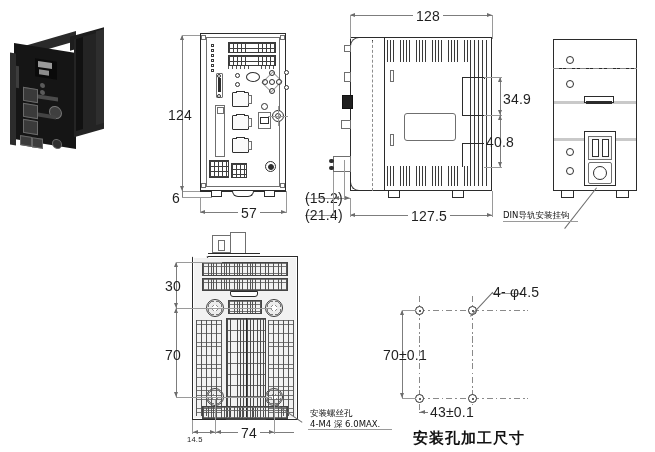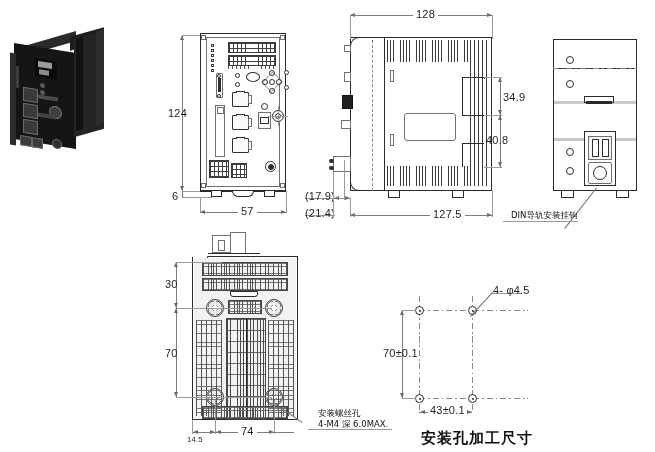--- a/index.html
+++ b/index.html
@@ -17,36 +17,35 @@
     width: 655px;
     height: 452px;
     background: #ffffff;
     overflow: hidden;
   }
   .abs { position: absolute; }
 
   
   .dimtext {
     position: absolute;
-    font-size: 11px;
+    font-size: 14px;
     letter-spacing: 0.2px;
     color: #1f1f1f;
     white-space: nowrap;
     line-height: 1;
     font-family: "Liberation Sans", "DejaVu Sans", sans-serif;
   }
   .dimtext.small { font-size: 7.6px; }
   .cn {
     position: absolute;
     font-size: 8.5px;
     color: #111;
     white-space: nowrap;
     line-height: 1.25;
     font-family: "DejaVu Sans", "Liberation Sans", sans-serif;
-    margin-left: 8px;
   }
   .cn.big { font-size: 15px; font-weight: 700; letter-spacing: 1px; }
 
   
   .hline {
     position: absolute;
     height: 0;
     border-top: 0.7px solid #7d7d7d;
   }
   .vline {
@@ -407,24 +406,24 @@
   <div class="arr r" style="left:487px; top:13px;"></div>
   <div class="vline thin" style="left:350px; top:15px; height:24px;"></div>
   <div class="vline thin" style="left:492px; top:15px; height:24px;"></div>
   <div class="dimtext" style="left:413px; top:9px; background:#fff; padding:0 3px;">128</div>
 
   <div class="hline" style="left:350px; top:215px; width:142px;"></div>
   <div class="arr l" style="left:350px; top:213px;"></div>
   <div class="arr r" style="left:487px; top:213px;"></div>
   <div class="vline thin" style="left:350px; top:198px; height:19px;"></div>
   <div class="vline thin" style="left:492px; top:191px; height:26px;"></div>
-  <div class="dimtext" style="left:430px; top:209px; background:#fff; padding:0 3px;">127.5</div>
+  <div class="dimtext" style="left:408px; top:209px; background:#fff; padding:0 3px;">127.5</div>
 
   <div class="hline thin" style="left:305px; top:198px; width:46px;"></div>
-  <div class="dimtext" style="left:305px; top:191px;">(17.9)</div>
+  <div class="dimtext" style="left:305px; top:191px;">(15.2)</div>
 
   <div class="hline thin" style="left:305px; top:215px; width:30px;"></div>
   <div class="dimtext" style="left:305px; top:208px;">(21.4)</div>
   <div class="vline thin" style="left:333px; top:172px; height:44px;"></div>
   <div class="vline thin" style="left:344px; top:160px; height:40px;"></div>
   <div class="arr l" style="left:334px; top:196px;"></div>
   <div class="arr r" style="left:345px; top:196px;"></div>
 
   <div class="vline" style="left:500px; top:77px; height:38px;"></div>
   <div class="arrv u" style="left:498px; top:77px;"></div>

